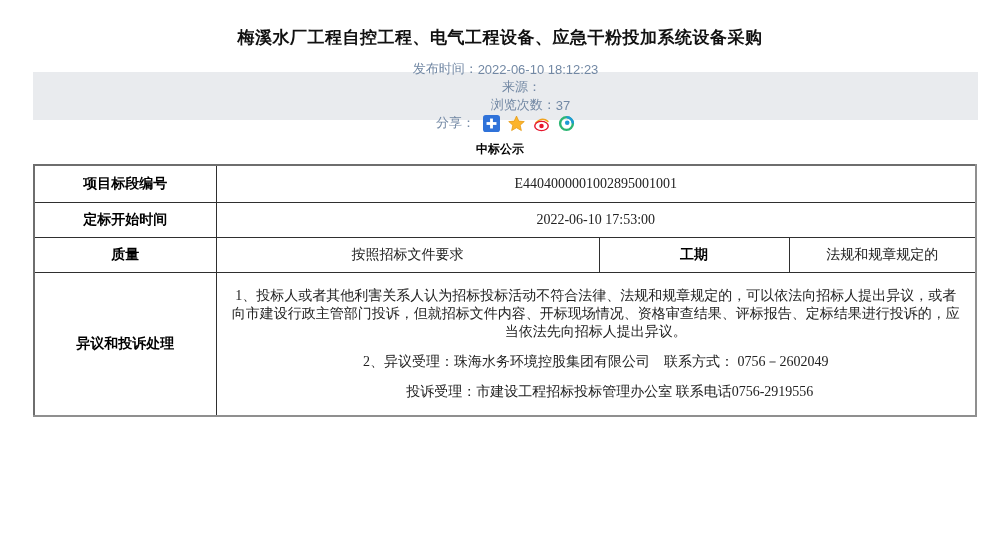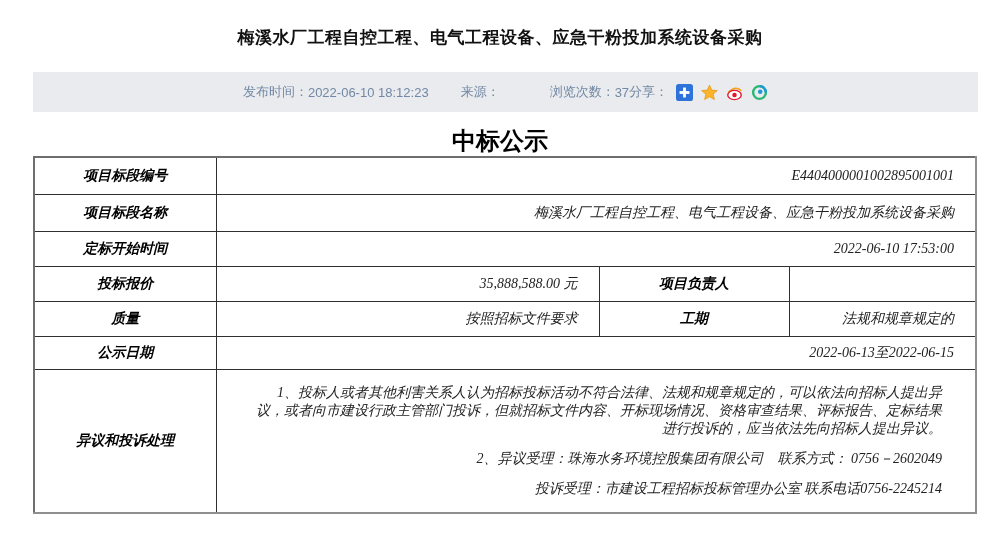--- a/index.html
+++ b/index.html
@@ -13,69 +13,69 @@
   .page-title {
     padding-top: 26px;
     text-align: center;
     font-size: 17px;
     font-weight: bold;
     color: #111;
     letter-spacing: 0.5px;
   }
   .meta-bar {
     margin: 23px 0 0 33px;
-    width: 945px; height: 40px;
+    width: 945px; height: 48px;
     background: #e9ebee;
     display: flex;
     align-items: center;
     justify-content: center;
     font-size: 13px;
     color: #7288a4;
     box-sizing: border-box;
+    flex-direction: column;
   }
   .meta-group { white-space: nowrap; display: inline-flex; align-items: center; }
   .g-source { margin-left: 32px; }
   .g-views  { margin-left: 50px; text-align: right; }
   .g-share  { }
   .share-icons { display: inline-flex; align-items: center; gap: 8px; margin-left: 8px; }
   .sicon { width: 17px; height: 17px; display: inline-block; cursor: pointer; }
   .sicon svg { width: 100%; height: 100%; display: block; }
 
   .section-title {
     margin-top: 17px;
     text-align: center;
-    font-size: 24px;
+    font-size: 12px;
     font-weight: bold;
     color: #000;
     line-height: 24px;
   }
 
   table.bid-table {
     margin: 3px 0 0 33px;
     width: 942px;
     border-collapse: collapse;
     table-layout: fixed;
     font-family: "Liberation Serif", serif;
     font-size: 14px;
     color: #222;
   }
   table.bid-table { border: 2px solid #8f8f8f; border-top-color: #6e6e6e; border-left-color: #6e6e6e; }
   .bid-table td {
     border: 1px solid #2f2f2f;
-    padding: 2px 21px;
+    padding: 2px 0;
     vertical-align: middle;
     overflow: hidden;
-    font-style: italic;
   }
   .bid-table td.lbl {
     font-weight: bold;
     text-align: center;
     color: #000;
   }
-  .bid-table td.val { text-align: right; }
+  .bid-table td.val { text-align: center; }
   .r-std  { height: 35px; }
   .r-tall { height: 37px; }
   .r-short{ height: 33px; }
   .r-big  { height: 98px; }
   .appeal-cell { vertical-align: top; padding-top: 4px; line-height: 18px; }
   .appeal-line { margin: 12px; }
 </style>
 </head>
 <body>
 
@@ -133,46 +133,32 @@
       <col style="width:182px">
       <col style="width:383px">
       <col style="width:190px">
       <col style="width:187px">
     </colgroup>
   <tbody>
       <tr class="r-tall">
     <td class="lbl">项目标段编号</td>
     <td class="val" colspan="3">E4404000001002895001001</td>
   </tr>
-  <tr class="r-tall">
-    <td class="lbl">项目标段名称</td>
-    <td class="val" colspan="3">梅溪水厂工程自控工程、电气工程设备、应急干粉投加系统设备采购</td>
-  </tr>
   <tr class="r-std">
     <td class="lbl">定标开始时间</td>
     <td class="val" colspan="3">2022-06-10 17:53:00</td>
-  </tr>
-  <tr class="r-std">
-    <td class="lbl">投标报价</td>
-    <td class="val">35,888,588.00 元</td>
-    <td class="lbl">项目负责人</td>
-    <td class="val"></td>
   </tr>
   <tr class="r-std">
     <td class="lbl">质量</td>
     <td class="val">按照招标文件要求</td>
     <td class="lbl">工期</td>
     <td class="val">法规和规章规定的</td>
   </tr>
-  <tr class="r-short">
-    <td class="lbl">公示日期</td>
-    <td class="val" colspan="3">2022-06-13至2022-06-15</td>
-  </tr>
   <tr class="r-big">
     <td class="lbl">异议和投诉处理</td>
     <td class="val appeal-cell" colspan="3">
       <div class="appeal-line">1、投标人或者其他利害关系人认为招标投标活动不符合法律、法规和规章规定的，可以依法向招标人提出异议，或者向市建设行政主管部门投诉，但就招标文件内容、开标现场情况、资格审查结果、评标报告、定标结果进行投诉的，应当依法先向招标人提出异议。</div>
       <div class="appeal-line">2、异议受理：珠海水务环境控股集团有限公司　联系方式： 0756－2602049</div>
-      <div class="appeal-line">　　投诉受理：市建设工程招标投标管理办公室 联系电话0756-2245214</div>
+      <div class="appeal-line">　　投诉受理：市建设工程招标投标管理办公室 联系电话0756-2919556</div>
     </td>
   </tr>
 </tbody>
   </table>
 
 </body></html>

